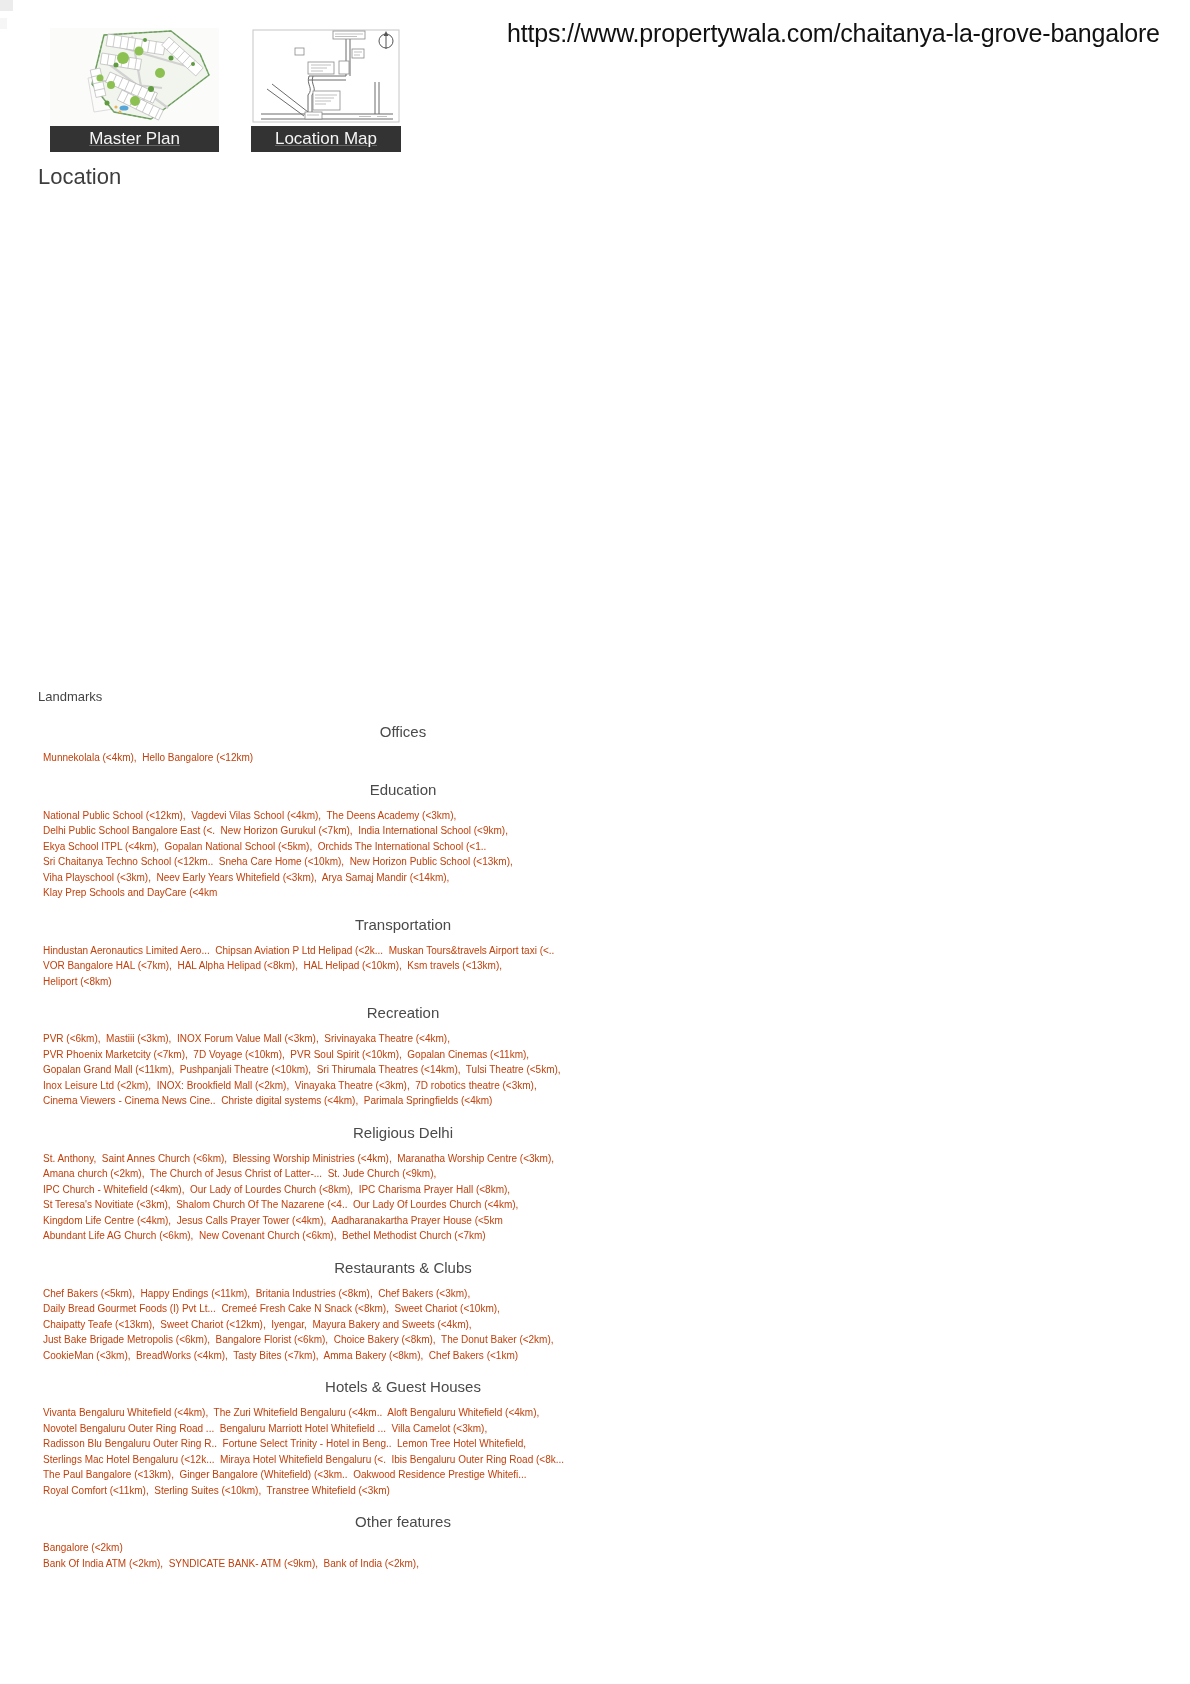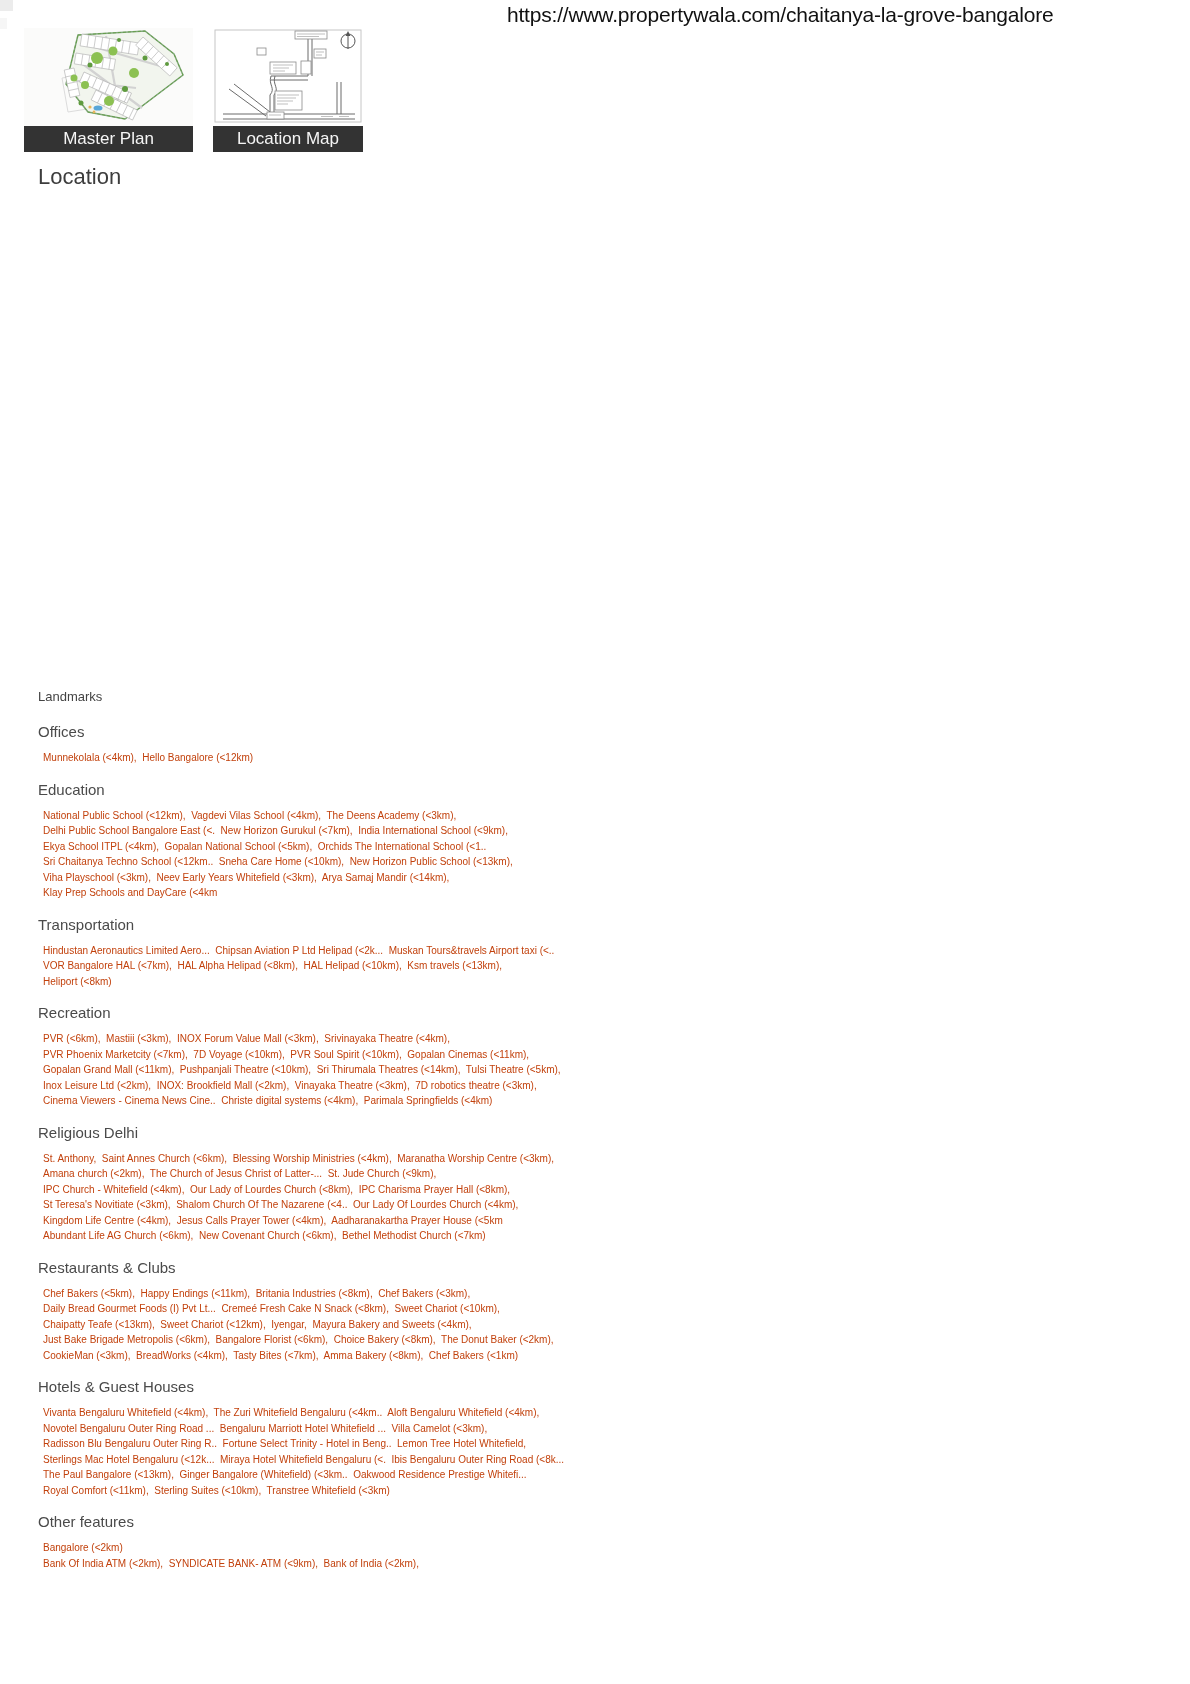--- a/index.html
+++ b/index.html
@@ -3,43 +3,43 @@
 <meta charset="utf-8">
 <style>
   html,body{margin:0;padding:0;background:#fff;}
   .page{
     position:relative;width:1190px;height:1684px;background:#ffffff;
     font-family:"Liberation Sans", sans-serif;color:#666;overflow:hidden;
   }
   .corner-artifact{position:absolute;left:0;top:0;width:13px;height:11px;background:#ececec;}
   .corner-artifact2{position:absolute;left:0;top:18px;width:7px;height:11px;background:#f6f6f6;}
   .url-text{
-    position:absolute;left:507px;top:3px;font-size:21px;color:#111;
+    position:absolute;left:507px;top:19px;font-size:25px;color:#111;
     letter-spacing:-0.2px;white-space:nowrap;
   }
-  .gallery{position:absolute;left:24px;top:28px;display:flex;gap:20px;}
+  .gallery{position:absolute;left:50px;top:28px;display:flex;gap:32px;text-decoration:underline;}
   .tile{display:flex;flex-direction:column;cursor:pointer;}
   .tile-img{height:98px;background:#fbfbfa;overflow:hidden;}
   .tile-img svg{display:block;}
   .tile-caption{
     height:26px;background:#333333;color:#f5f5f5;font-size:17px;
     display:flex;align-items:center;justify-content:center;white-space:nowrap;
   }
   .tile-mp{width:169px;}
   .tile-lm{width:150px;}
   .location-title{
     position:absolute;left:38px;top:164px;font-size:22px;color:#3d3d3d;font-weight:400;text-align:center;
   }
   .map-placeholder{position:absolute;left:38px;top:205px;width:1110px;height:460px;background:#ffffff;}
   .landmarks{position:absolute;left:38px;top:686px;width:730px;}
   .landmarks h2{
     margin:0 0 11px 0;font-size:13px;line-height:22px;color:#444;font-weight:400;
   }
   .lm-section h3{
-    margin:15px 0 9px 0;font-size:15px;line-height:18px;color:#4a4a4a;font-weight:400;
+    margin:15px 0 9px 0;font-size:15px;line-height:18px;color:#4a4a4a;font-weight:400;text-align:center;
   }
   .lm-line{
     padding-left:5px;font-size:10px;line-height:15.5px;color:#c2410c;white-space:pre;
   }
 </style>
 </head>
 <body>
 
 <div class="page">
 

